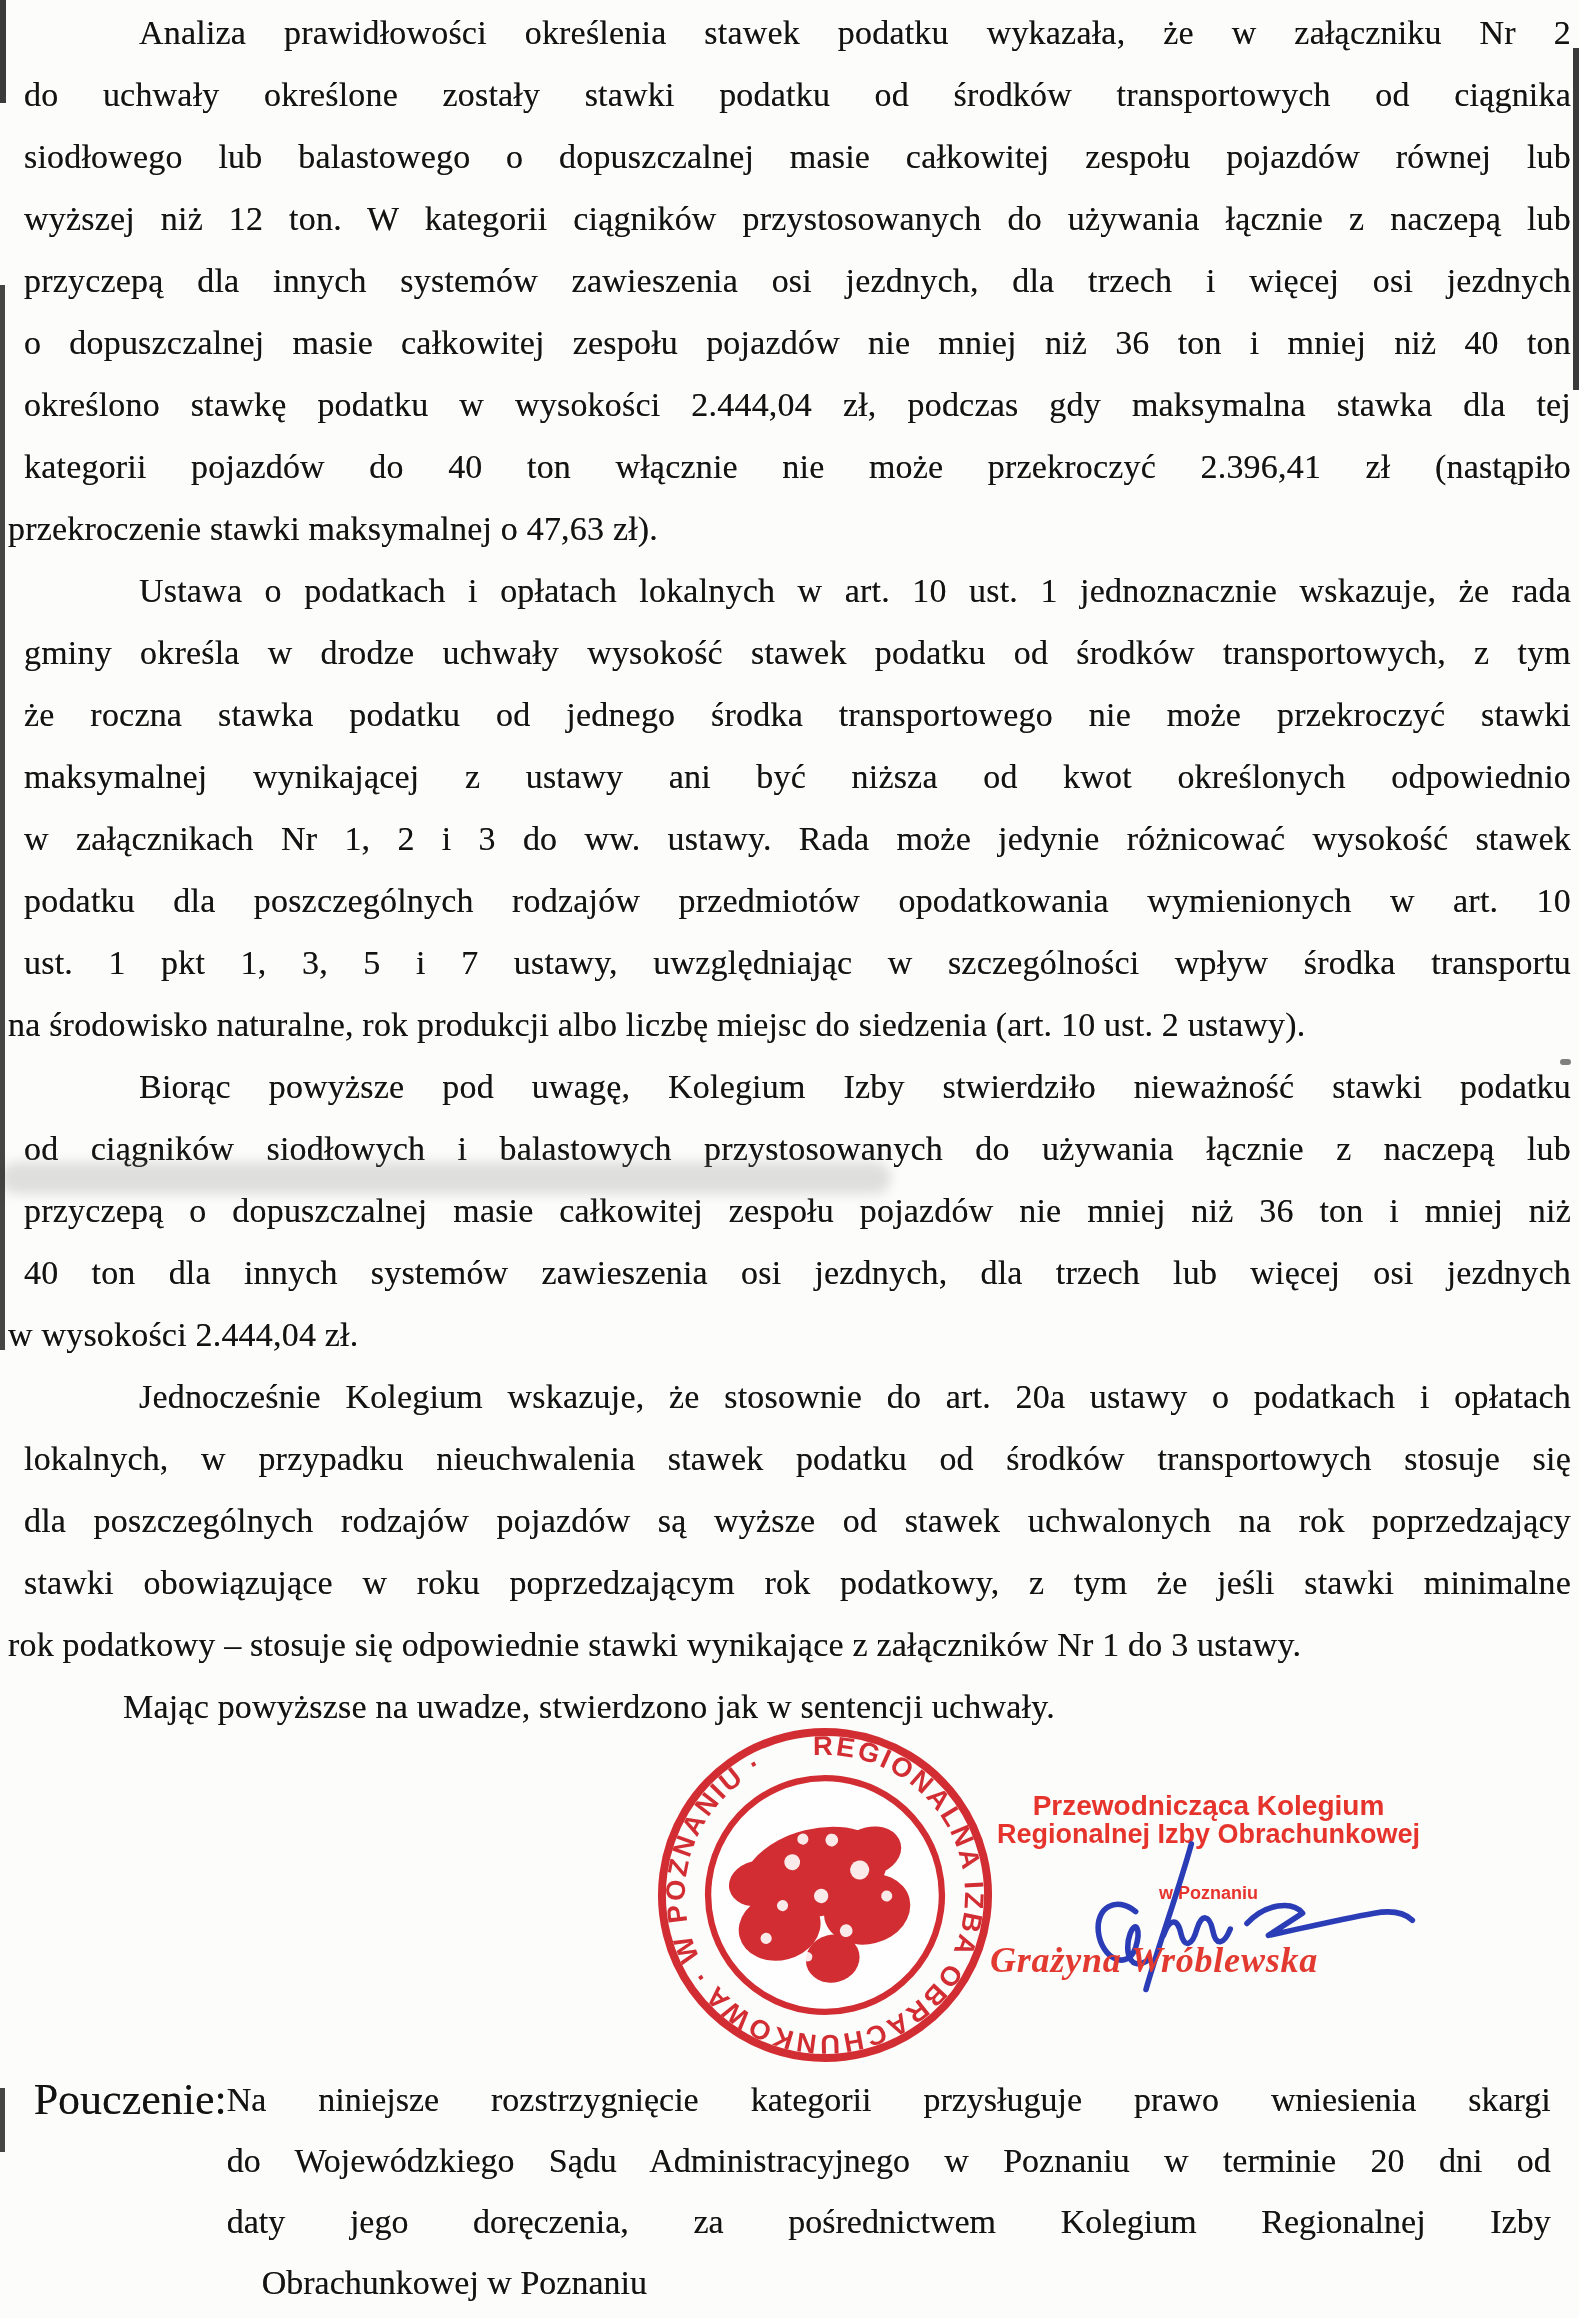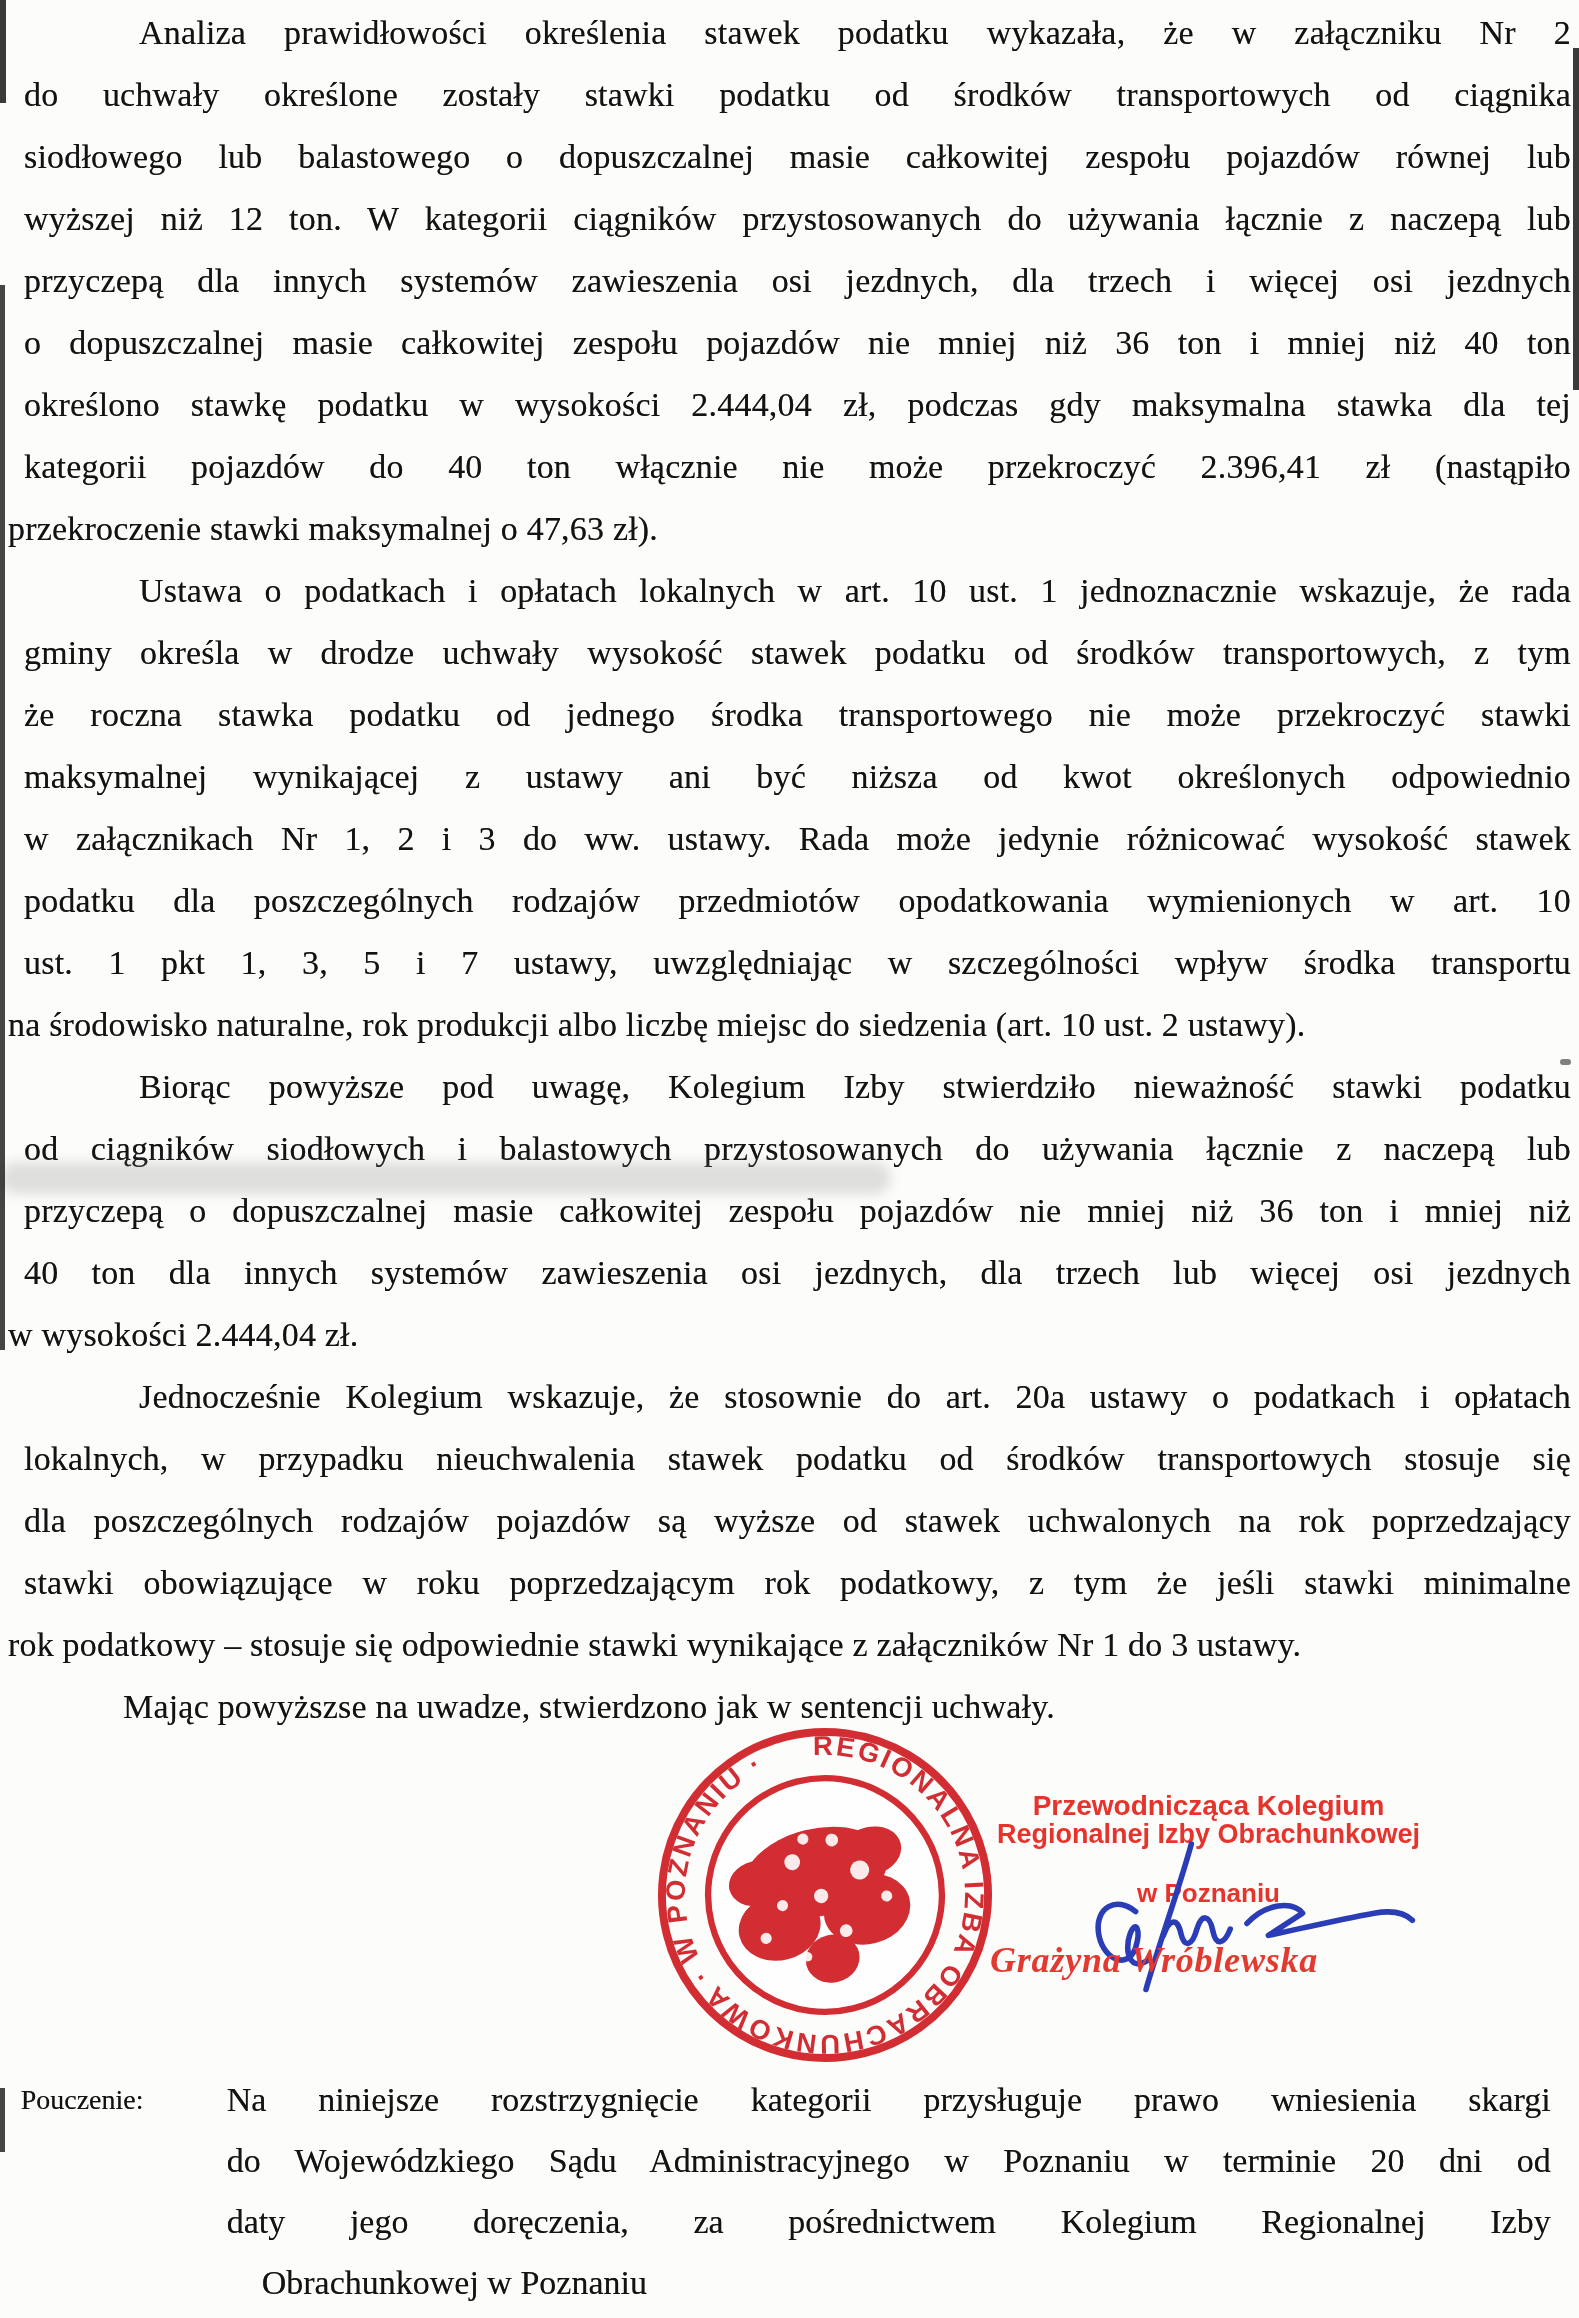--- a/index.html
+++ b/index.html
@@ -32,22 +32,23 @@
   .bodytext .line.last { text-align:left; text-align-last:left; white-space:nowrap; }
   .bodytext .line.indent { text-indent:115px; }
 
   
   .pouczenie {
     position:absolute; left:20.7px; top:2069px;
     width:1535px; display:flex;
   }
   .pouczenie-label {
     flex:0 0 206px;
-    font-size:28px; line-height:61px;
+    font-size:44px; line-height:61px;
     text-shadow:0 0 0.5px rgba(0,0,0,.55);
+    text-align:right;
   }
   .pouczenie-text { width:1324px; }
   .pouczenie-text .line {
     font-size:34px; line-height:61px; height:61px;
     text-align:justify; text-align-last:justify;
     text-shadow:0 0 0.5px rgba(0,0,0,.55);
   }
   .pouczenie-text .line.last { text-align:left; text-align-last:left;margin-left:35px; }
 
   
@@ -64,21 +65,21 @@
   }
   .sig-title {
     text-align:center;
     font-family:"Liberation Sans", sans-serif;
     font-weight:bold;
     color:#e6332c;
     line-height:29px;
   }
   .sig-title.t1 { font-size:28px;text-align:center; }
   .sig-title.t2 { font-size:27px; }
-  .sig-title.t3 { font-size:26px;margin-top:30px; }
+  .sig-title.t3 { font-size:18px;margin-top:30px; }
   .sig-svg {
     position:absolute; left:70px; top:49px;
     width:366px; height:159px;
   }
   .sig-name {
     position:absolute; left:0; top:148px; width:437px;
     text-align:left;
     font-family:"Liberation Serif", serif;
     font-style:italic; font-weight:bold;
     font-size:36px; color:#e23a30;

